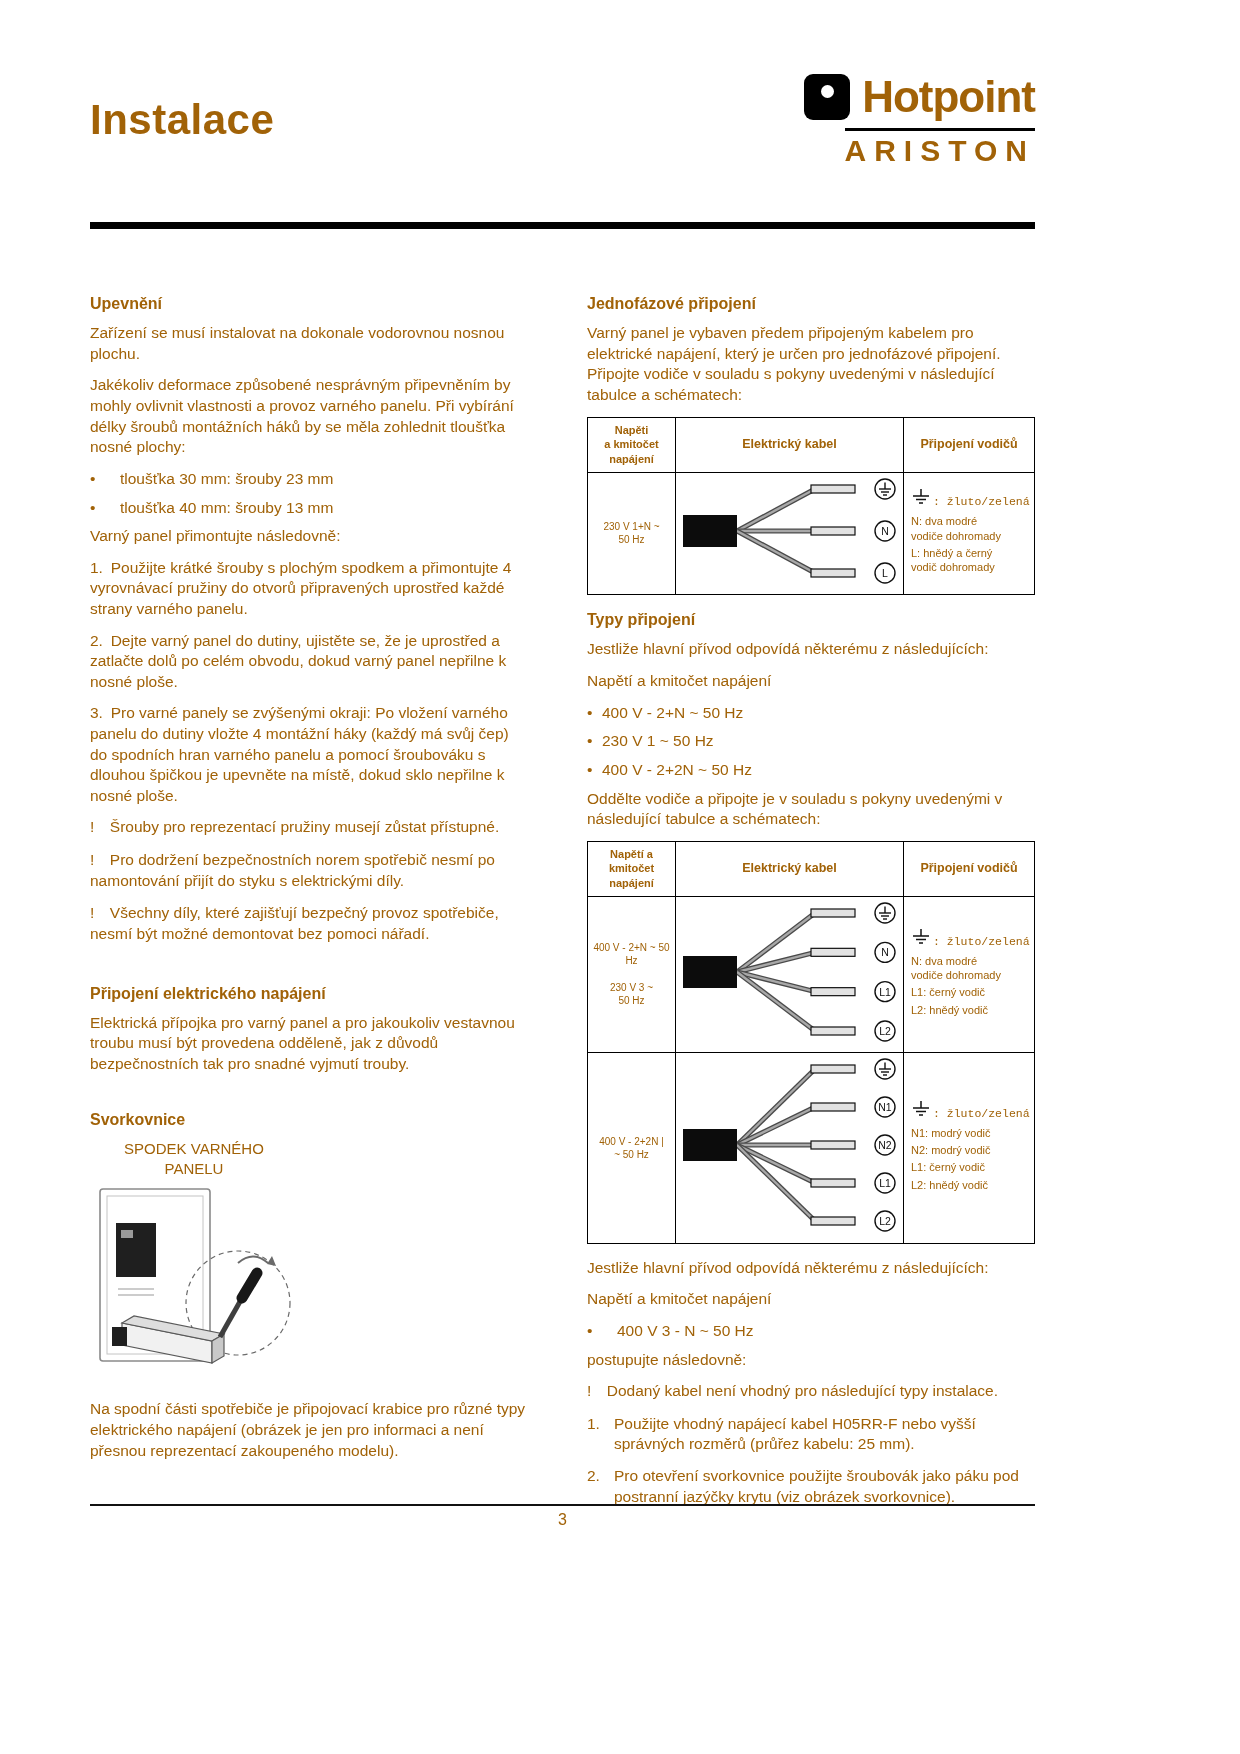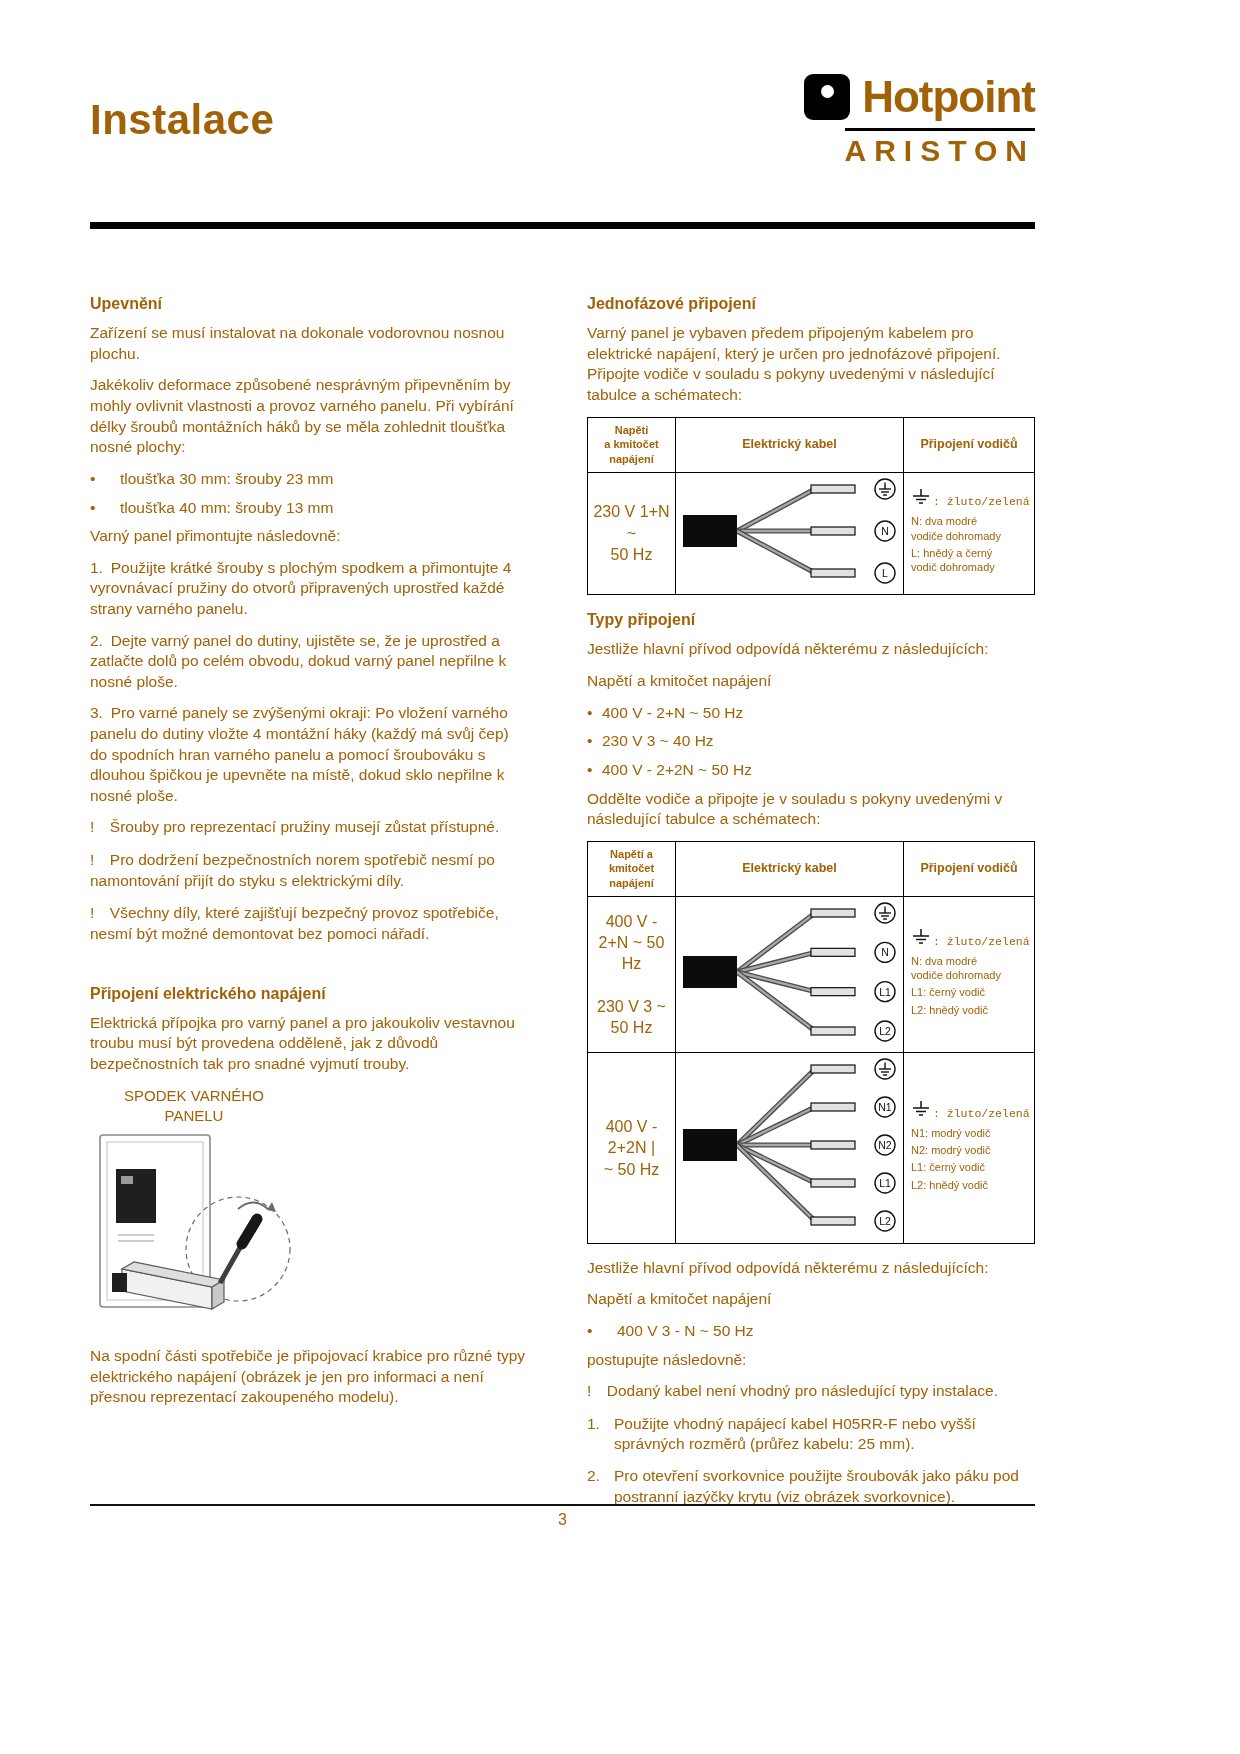--- a/index.html
+++ b/index.html
@@ -46,21 +46,21 @@
 
   
   table.conn-table { border-collapse:collapse; table-layout:fixed; width:447px; margin:4px 0 14px 0; }
   table.conn-table th, table.conn-table td { border:1px solid #000; vertical-align:middle; }
   table.conn-table th { font-weight:bold; text-align:center; padding:5px 2px; }
   th.c1, td.c1 { width:88px; }
   th.c2, td.c2 { width:228px; }
   th.c3, td.c3 { width:131px; }
   th.c1 { font-size:11px; }
   th.c2, th.c3 { font-size:12.5px; }
-  td.voltage { font-size:16px; text-align:center; padding:4px 2px; }
+  td.voltage { font-size:10px; text-align:center; padding:4px 2px; }
   td.diagram-cell { padding:4px 2px; text-align:center; }
   td.connections { padding:8px 3px 8px 7px; font-size:11px; line-height:1.3; }
   .conn-first { display:flex; align-items:flex-end; gap:2px; font-size:11.5px; margin-bottom:4px;font-family:Liberation Mono, monospace; }
   .conn-line { margin-bottom:3px; }
 
   
   .figure-row { display:flex; gap:4px; margin-top:4px;flex-direction:column; }
   .figure-block { width:208px; flex:0 0 208px; text-align:center; }
   .figure-caption { font-size:15px; margin-bottom:6px; }
   .figure-note { flex:1; }
@@ -104,20 +104,21 @@
       <p class="step-inline">1. Použijte krátké šrouby s plochým spodkem a přimontujte 4 vyrovnávací pružiny do otvorů připravených uprostřed každé strany varného panelu.</p>
       <p class="step-inline">2. Dejte varný panel do dutiny, ujistěte se, že je uprostřed a zatlačte dolů po celém obvodu, dokud varný panel nepřilne k nosné ploše.</p>
       <p class="step-inline">3. Pro varné panely se zvýšenými okraji: Po vložení varného panelu do dutiny vložte 4 montážní háky (každý má svůj čep) do spodních hran varného panelu a pomocí šroubováku s dlouhou špičkou je upevněte na místě, dokud sklo nepřilne k nosné ploše.</p>
       <p class="warning">! Šrouby pro reprezentací pružiny musejí zůstat přístupné.</p>
       <p class="warning">! Pro dodržení bezpečnostních norem spotřebič nesmí po namontování přijít do styku s elektrickými díly.</p>
       <p class="warning">! Všechny díly, které zajišťují bezpečný provoz spotřebiče, nesmí být možné demontovat bez pomoci nářadí.</p>
 
       <div class="sec-heading mt-lg">Připojení elektrického napájení</div>
       <p class="para">Elektrická přípojka pro varný panel a pro jakoukoliv vestavnou troubu musí být provedena odděleně, jak z důvodů bezpečnostních tak pro snadné vyjmutí trouby.</p>
 
+      <div class="sec-heading mt-md">Svorkovnice</div>
       <div class="figure-row">
         <div class="figure-block">
           <div class="figure-caption preline">SPODEK VARNÉHO
 PANELU</div>
           <svg width="205" height="205" viewBox="0 0 205 205">
             <rect x="8" y="4" width="110" height="172" fill="none" stroke="#8a8a8a" stroke-width="1.6" rx="3"></rect>
             <rect x="15" y="11" width="96" height="158" fill="none" stroke="#c4c4c4" stroke-width="1"></rect>
             <rect x="24" y="38" width="40" height="54" fill="#1f1f1f"></rect>
             <rect x="29" y="45" width="12" height="8" fill="#9a9a9a"></rect>
             <line x1="26" y1="104" x2="62" y2="104" stroke="#9a9a9a" stroke-width="1.2"></line>
@@ -195,21 +196,21 @@
 
       <div class="sec-heading">Typy připojení</div>
       <p class="para">Jestliže hlavní přívod odpovídá některému z následujících:</p>
       <p class="para">Napětí a kmitočet napájení</p>
       <div class="bullet tight">
         <span class="mk">•</span>
         <span>400 V - 2+N ~ 50 Hz</span>
       </div>
       <div class="bullet tight">
         <span class="mk">•</span>
-        <span>230 V 3 ~ 40 Hz</span>
+        <span>230 V 1 ~ 50 Hz</span>
       </div>
       <div class="bullet tight">
         <span class="mk">•</span>
         <span>400 V - 2+2N ~ 50 Hz</span>
       </div>
       <p class="para" style="margin-top:4px">Oddělte vodiče a připojte je v souladu s pokyny uvedenými v následující tabulce a schématech:</p>
 
       <table class="conn-table">
         <tbody>
             <tr>

